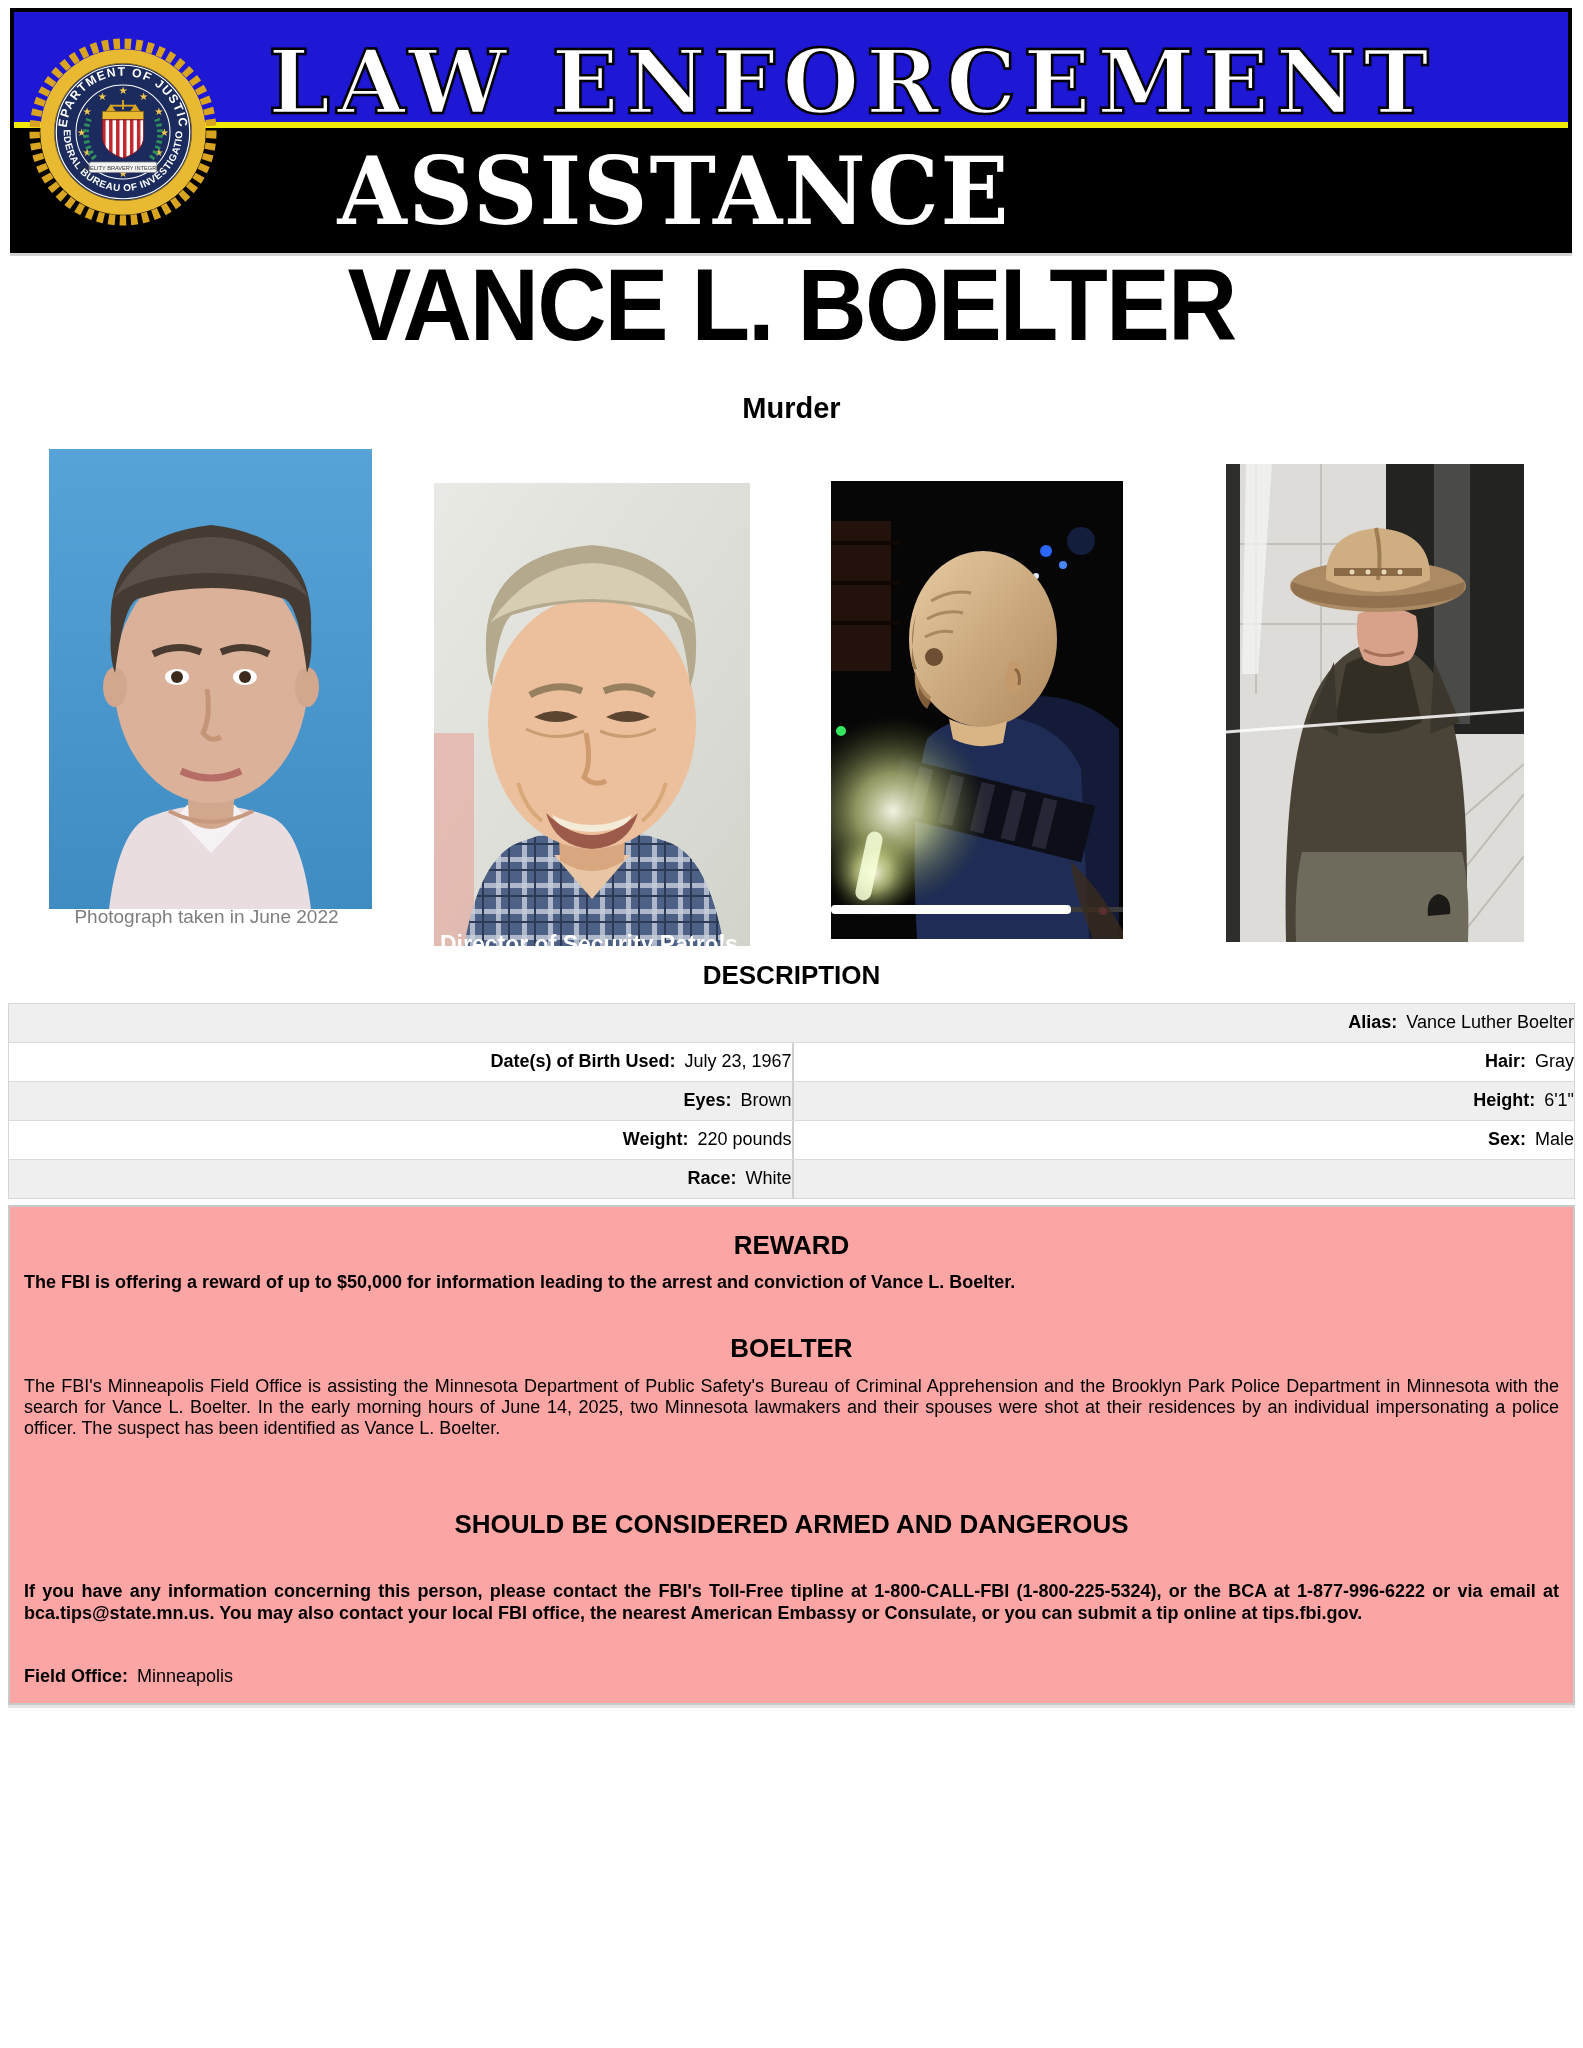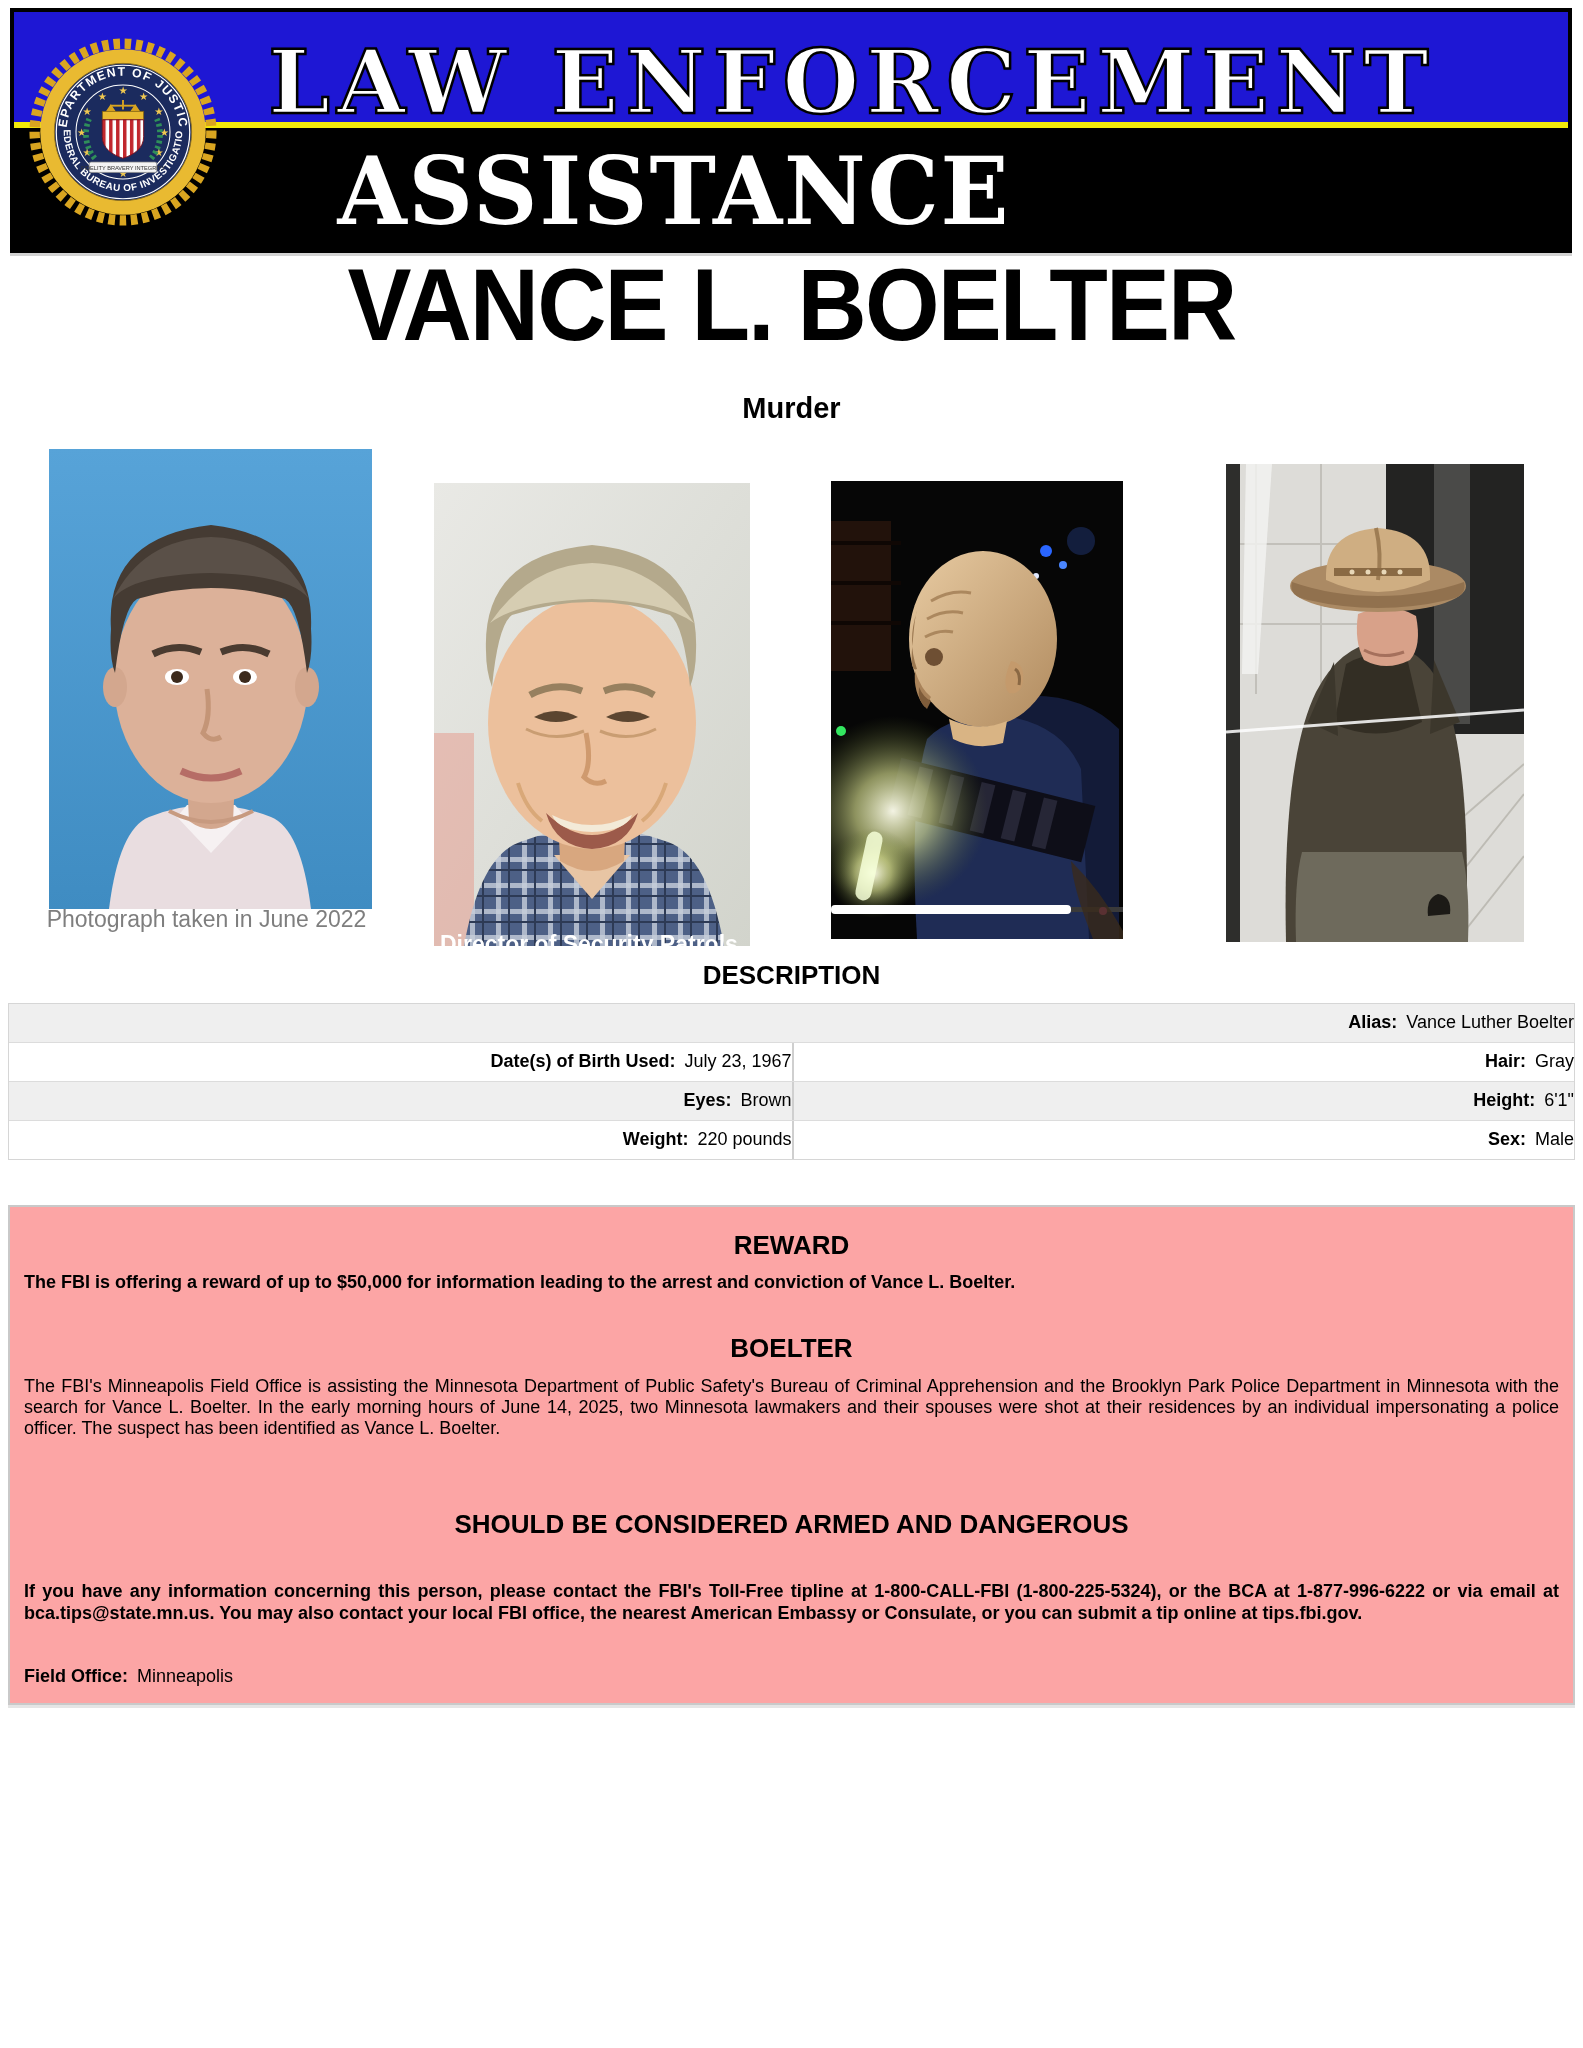--- a/index.html
+++ b/index.html
@@ -23,21 +23,21 @@
          font-size:102px;font-weight:bold;letter-spacing:-2px;transform:scaleX(.94);transform-origin:center;}
   .charge{position:absolute;top:392px;left:0;width:1583px;text-align:center;font-size:29px;font-weight:bold;}
 
   
   figure{position:absolute;margin:4px;overflow:hidden;background:#888;}
   .f1{left:45px;top:445px;width:323px;height:460px;}
   .f2{left:430px;top:479px;width:316px;height:463px;}
   .f3{left:827px;top:477px;width:292px;height:458px;}
   .f4{left:1222px;top:460px;width:298px;height:478px;}
   figure svg{display:block;width:100%;height:100%;}
-  .cap1{position:absolute;left:45px;top:906px;width:323px;text-align:center;font-size:23px;color:#7e7e7e;}
+  .cap1{position:absolute;left:45px;top:906px;width:323px;text-align:center;font-size:19px;color:#7e7e7e;}
   .overlay2{position:absolute;left:6px;bottom:-12px;width:100%;color:#fff;font-weight:bold;font-size:23px;white-space:nowrap;}
 
   
   .desc-h{position:absolute;top:960px;left:0;width:1583px;text-align:center;font-size:26px;font-weight:bold;}
   .dtable{position:absolute;top:1003px;left:8px;width:1567px;border:1px solid #d6d6d6;box-sizing:border-box;}
   .trow{display:flex;height:38px;border-top:1px solid #dcdcdc;text-align:right;}
   .trow:first-child{border-top:none;}
   .gray{background:#efefef;}
   .white{background:#ffffff;}
   .cell{flex:0 0 50%;box-sizing:border-box;padding-left:20px;font-size:18px;line-height:37px;overflow:hidden;}
@@ -320,20 +320,26 @@
       </div>
     </div>
     <div class="trow white">
       <div class="cell">
         <span class="lbl">Weight:</span><span>220 pounds</span>
       </div>
       <div class="cell c2">
         <span class="lbl">Sex:</span><span>Male</span>
       </div>
     </div>
+    <div class="trow gray">
+      <div class="cell">
+        <span class="lbl">Race:</span><span>White</span>
+      </div>
+      <div class="cell c2"></div>
+    </div>
   </div>
 
   <div class="rbox">
     <div class="sec-h rh">REWARD</div>
     <div class="rtext">The FBI is offering a reward of up to $50,000 for information leading to the arrest and conviction of Vance L. Boelter.</div>
 
     <div class="sec-h ch">BOELTER</div>
     <div class="ctext">The FBI's Minneapolis Field Office is assisting the Minnesota Department of Public Safety's Bureau of Criminal Apprehension and the Brooklyn Park Police Department in Minnesota with the search for Vance L. Boelter. In the early morning hours of June 14, 2025, two Minnesota lawmakers and their spouses were shot at their residences by an individual impersonating a police officer. The suspect has been identified as Vance L. Boelter.</div>
 
     <div class="sec-h armed">SHOULD BE CONSIDERED ARMED AND DANGEROUS</div>

